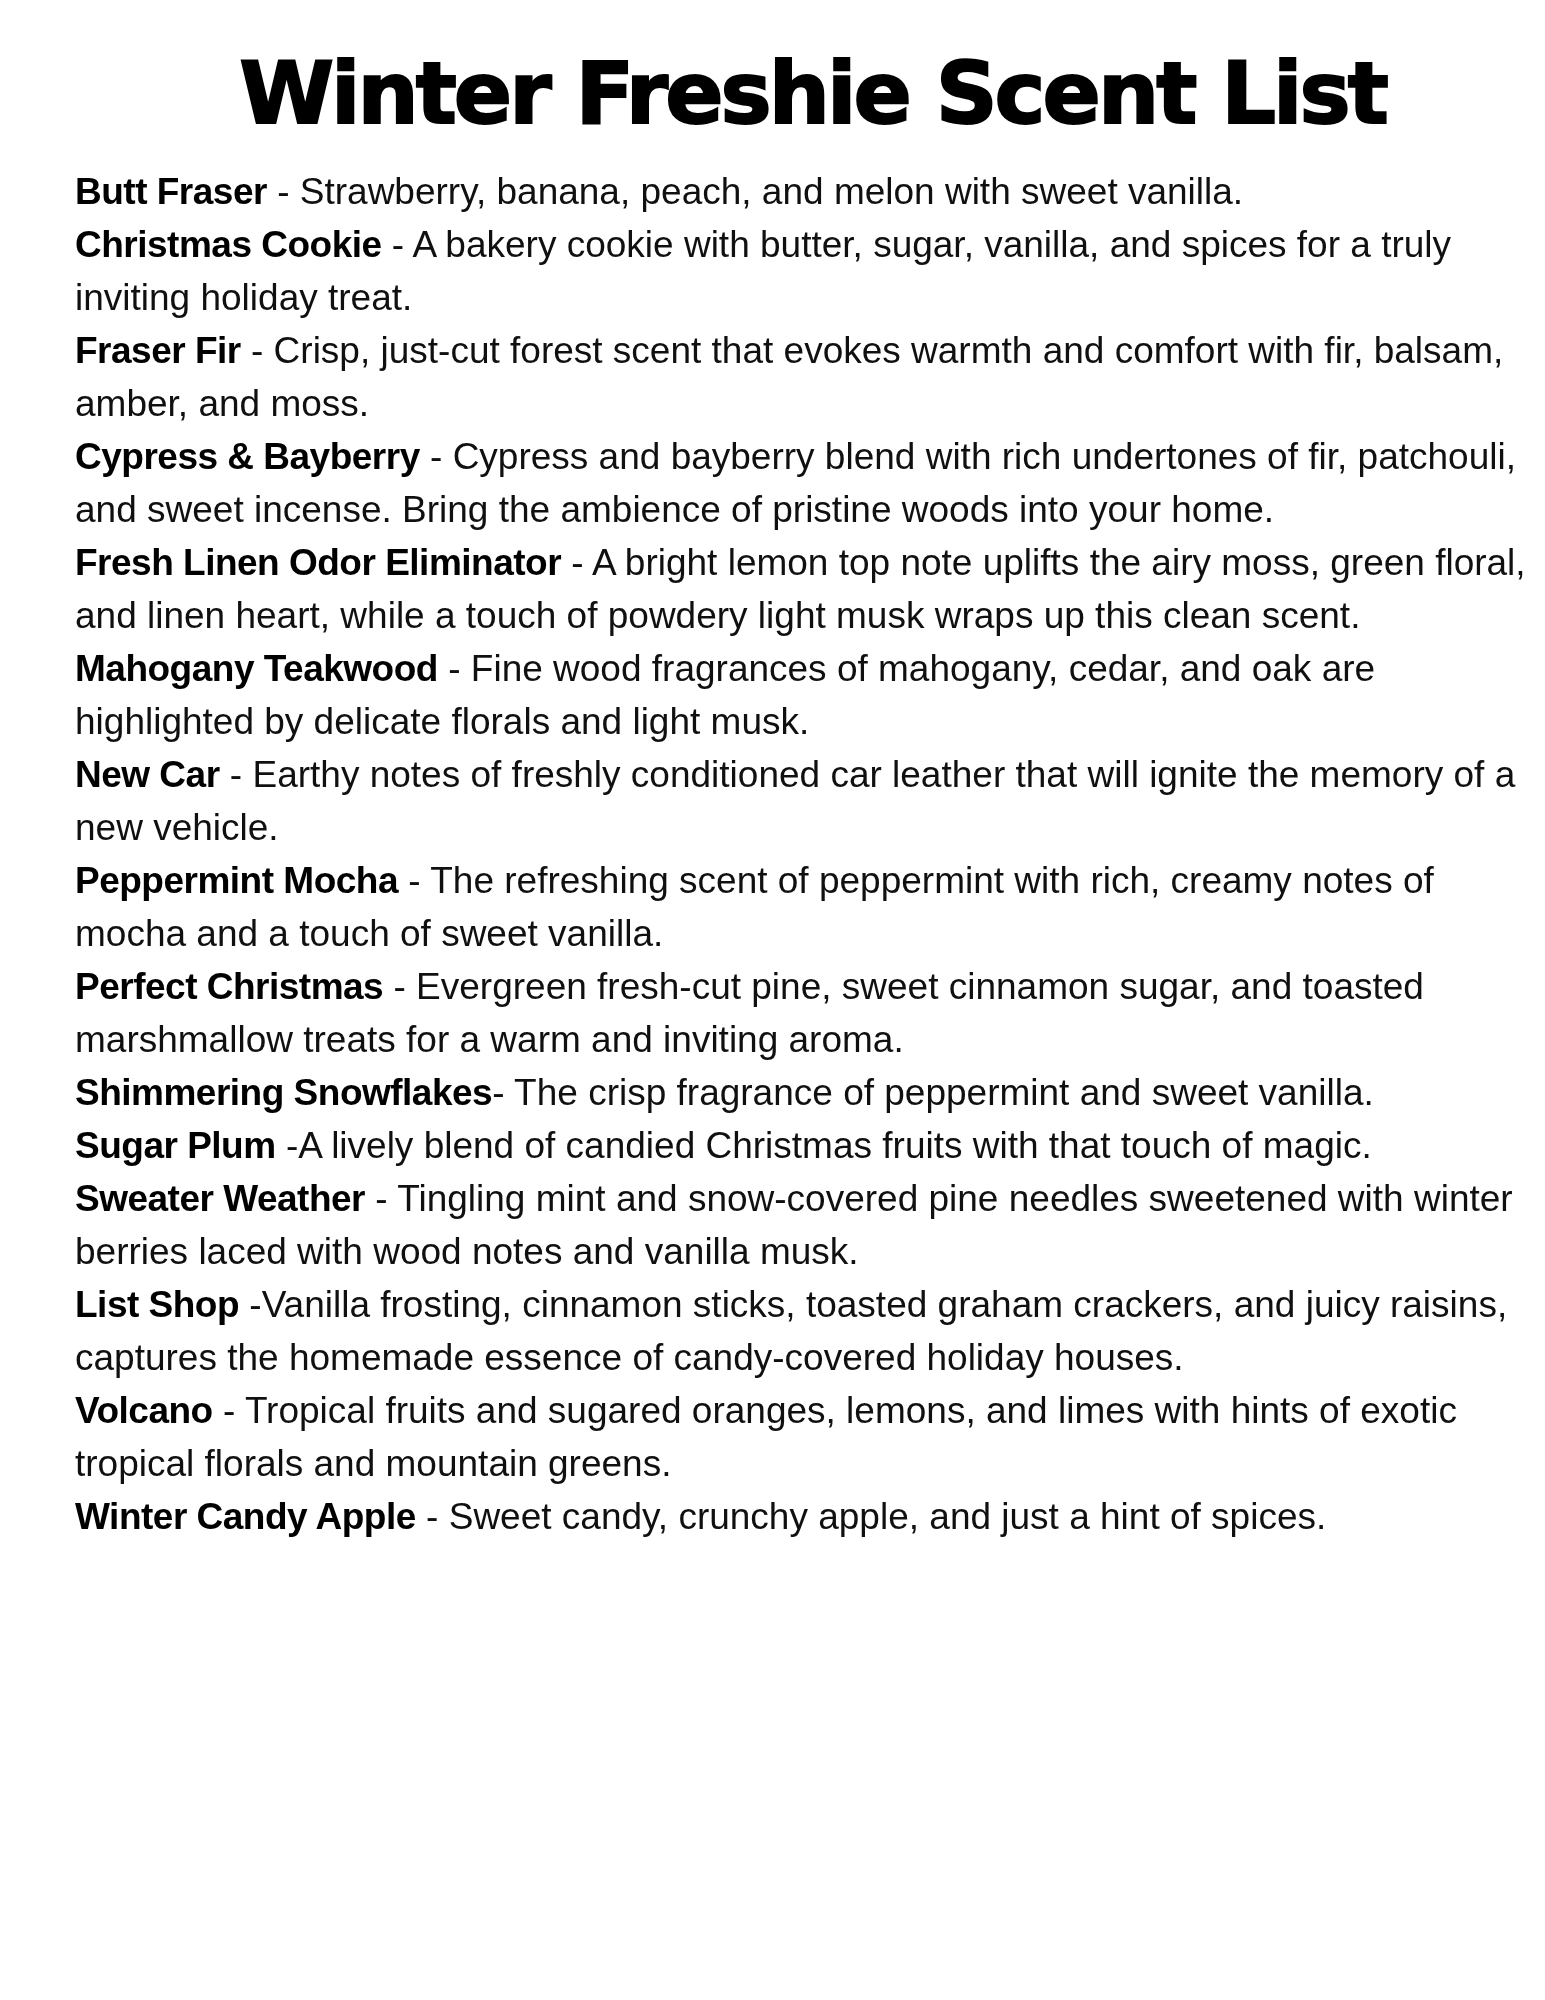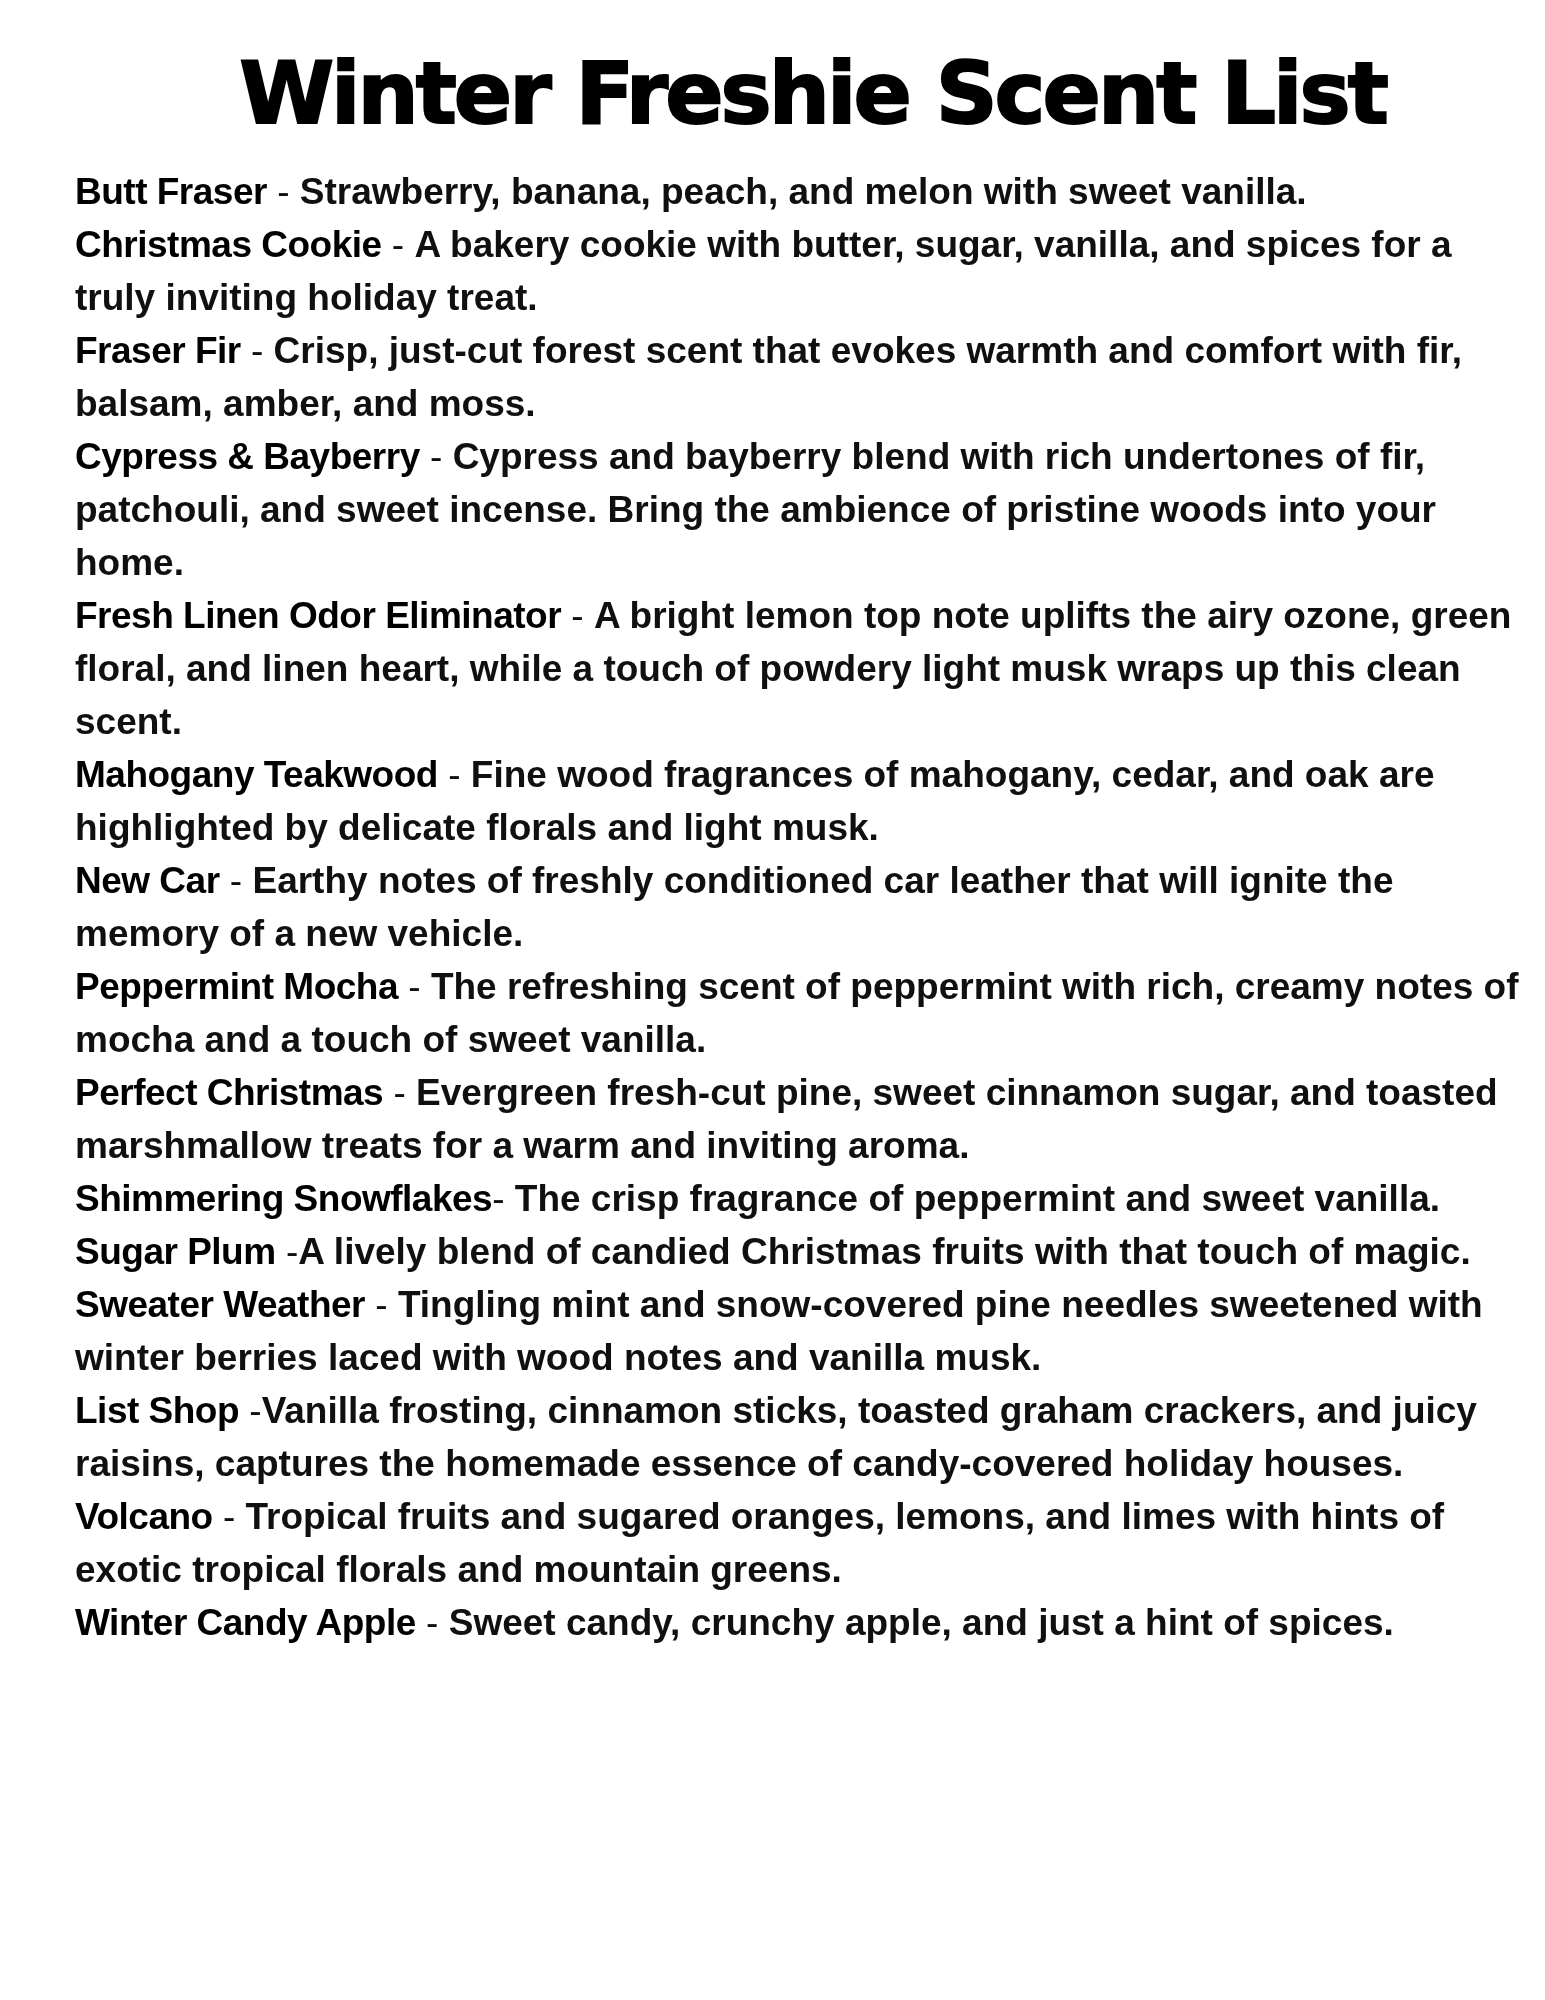--- a/index.html
+++ b/index.html
@@ -38,41 +38,41 @@
   .scent-item {
     margin: 0;
     padding: 0;
   }
   .scent-name {
     font-weight: 800;
     color: #000000;
     letter-spacing: -0.5px;
   }
   .scent-sep { white-space: pre; }
-  .scent-desc { font-weight: 700; }
+  .scent-desc { font-weight: 400; }
 </style>
 </head>
 <body>
 
 <div class="page">
 
   <h1 class="title">Winter Freshie Scent List</h1>
 
   <div class="scent-list">
 
     <p class="scent-item"><span class="scent-name">Butt Fraser</span><span class="scent-sep"> - </span><span class="scent-desc">Strawberry, banana, peach, and melon with sweet vanilla.</span></p>
 
     <p class="scent-item"><span class="scent-name">Christmas Cookie</span><span class="scent-sep"> - </span><span class="scent-desc">A bakery cookie with butter, sugar, vanilla, and spices for a truly inviting holiday treat.</span></p>
 
 
     <p class="scent-item"><span class="scent-name">Fraser Fir</span><span class="scent-sep"> - </span><span class="scent-desc">Crisp, just-cut forest scent that evokes warmth and comfort with fir, balsam, amber, and moss.</span></p>
 
     <p class="scent-item"><span class="scent-name">Cypress &amp; Bayberry</span><span class="scent-sep"> - </span><span class="scent-desc">Cypress and bayberry blend with rich undertones of fir, patchouli, and sweet incense. Bring the ambience of pristine woods into your home.</span></p>
 
-    <p class="scent-item"><span class="scent-name">Fresh Linen Odor Eliminator</span><span class="scent-sep"> - </span><span class="scent-desc">A bright lemon top note uplifts the airy ozone, green floral, and linen heart, while a touch of powdery light musk wraps up this clean scent.</span></p>
+    <p class="scent-item"><span class="scent-name">Fresh Linen Odor Eliminator</span><span class="scent-sep"> - </span><span class="scent-desc">A bright lemon top note uplifts the airy moss, green floral, and linen heart, while a touch of powdery light musk wraps up this clean scent.</span></p>
 
     <p class="scent-item"><span class="scent-name">Mahogany Teakwood</span><span class="scent-sep"> - </span><span class="scent-desc">Fine wood fragrances of mahogany, cedar, and oak are highlighted by delicate florals and light musk.</span></p>
 
     <p class="scent-item"><span class="scent-name">New Car</span><span class="scent-sep"> - </span><span class="scent-desc">Earthy notes of freshly conditioned car leather that will ignite the memory of a new vehicle.</span></p>
 
     <p class="scent-item"><span class="scent-name">Peppermint Mocha</span><span class="scent-sep"> - </span><span class="scent-desc">The refreshing scent of peppermint with rich, creamy notes of mocha and a touch of sweet vanilla.</span></p>
 
     <p class="scent-item"><span class="scent-name">Perfect Christmas</span><span class="scent-sep"> - </span><span class="scent-desc">Evergreen fresh-cut pine, sweet cinnamon sugar, and toasted marshmallow treats for a warm and inviting aroma.</span></p>
 
     <p class="scent-item"><span class="scent-name">Shimmering Snowflakes</span><span class="scent-sep">- </span><span class="scent-desc">The crisp fragrance of peppermint and sweet vanilla.</span></p>

